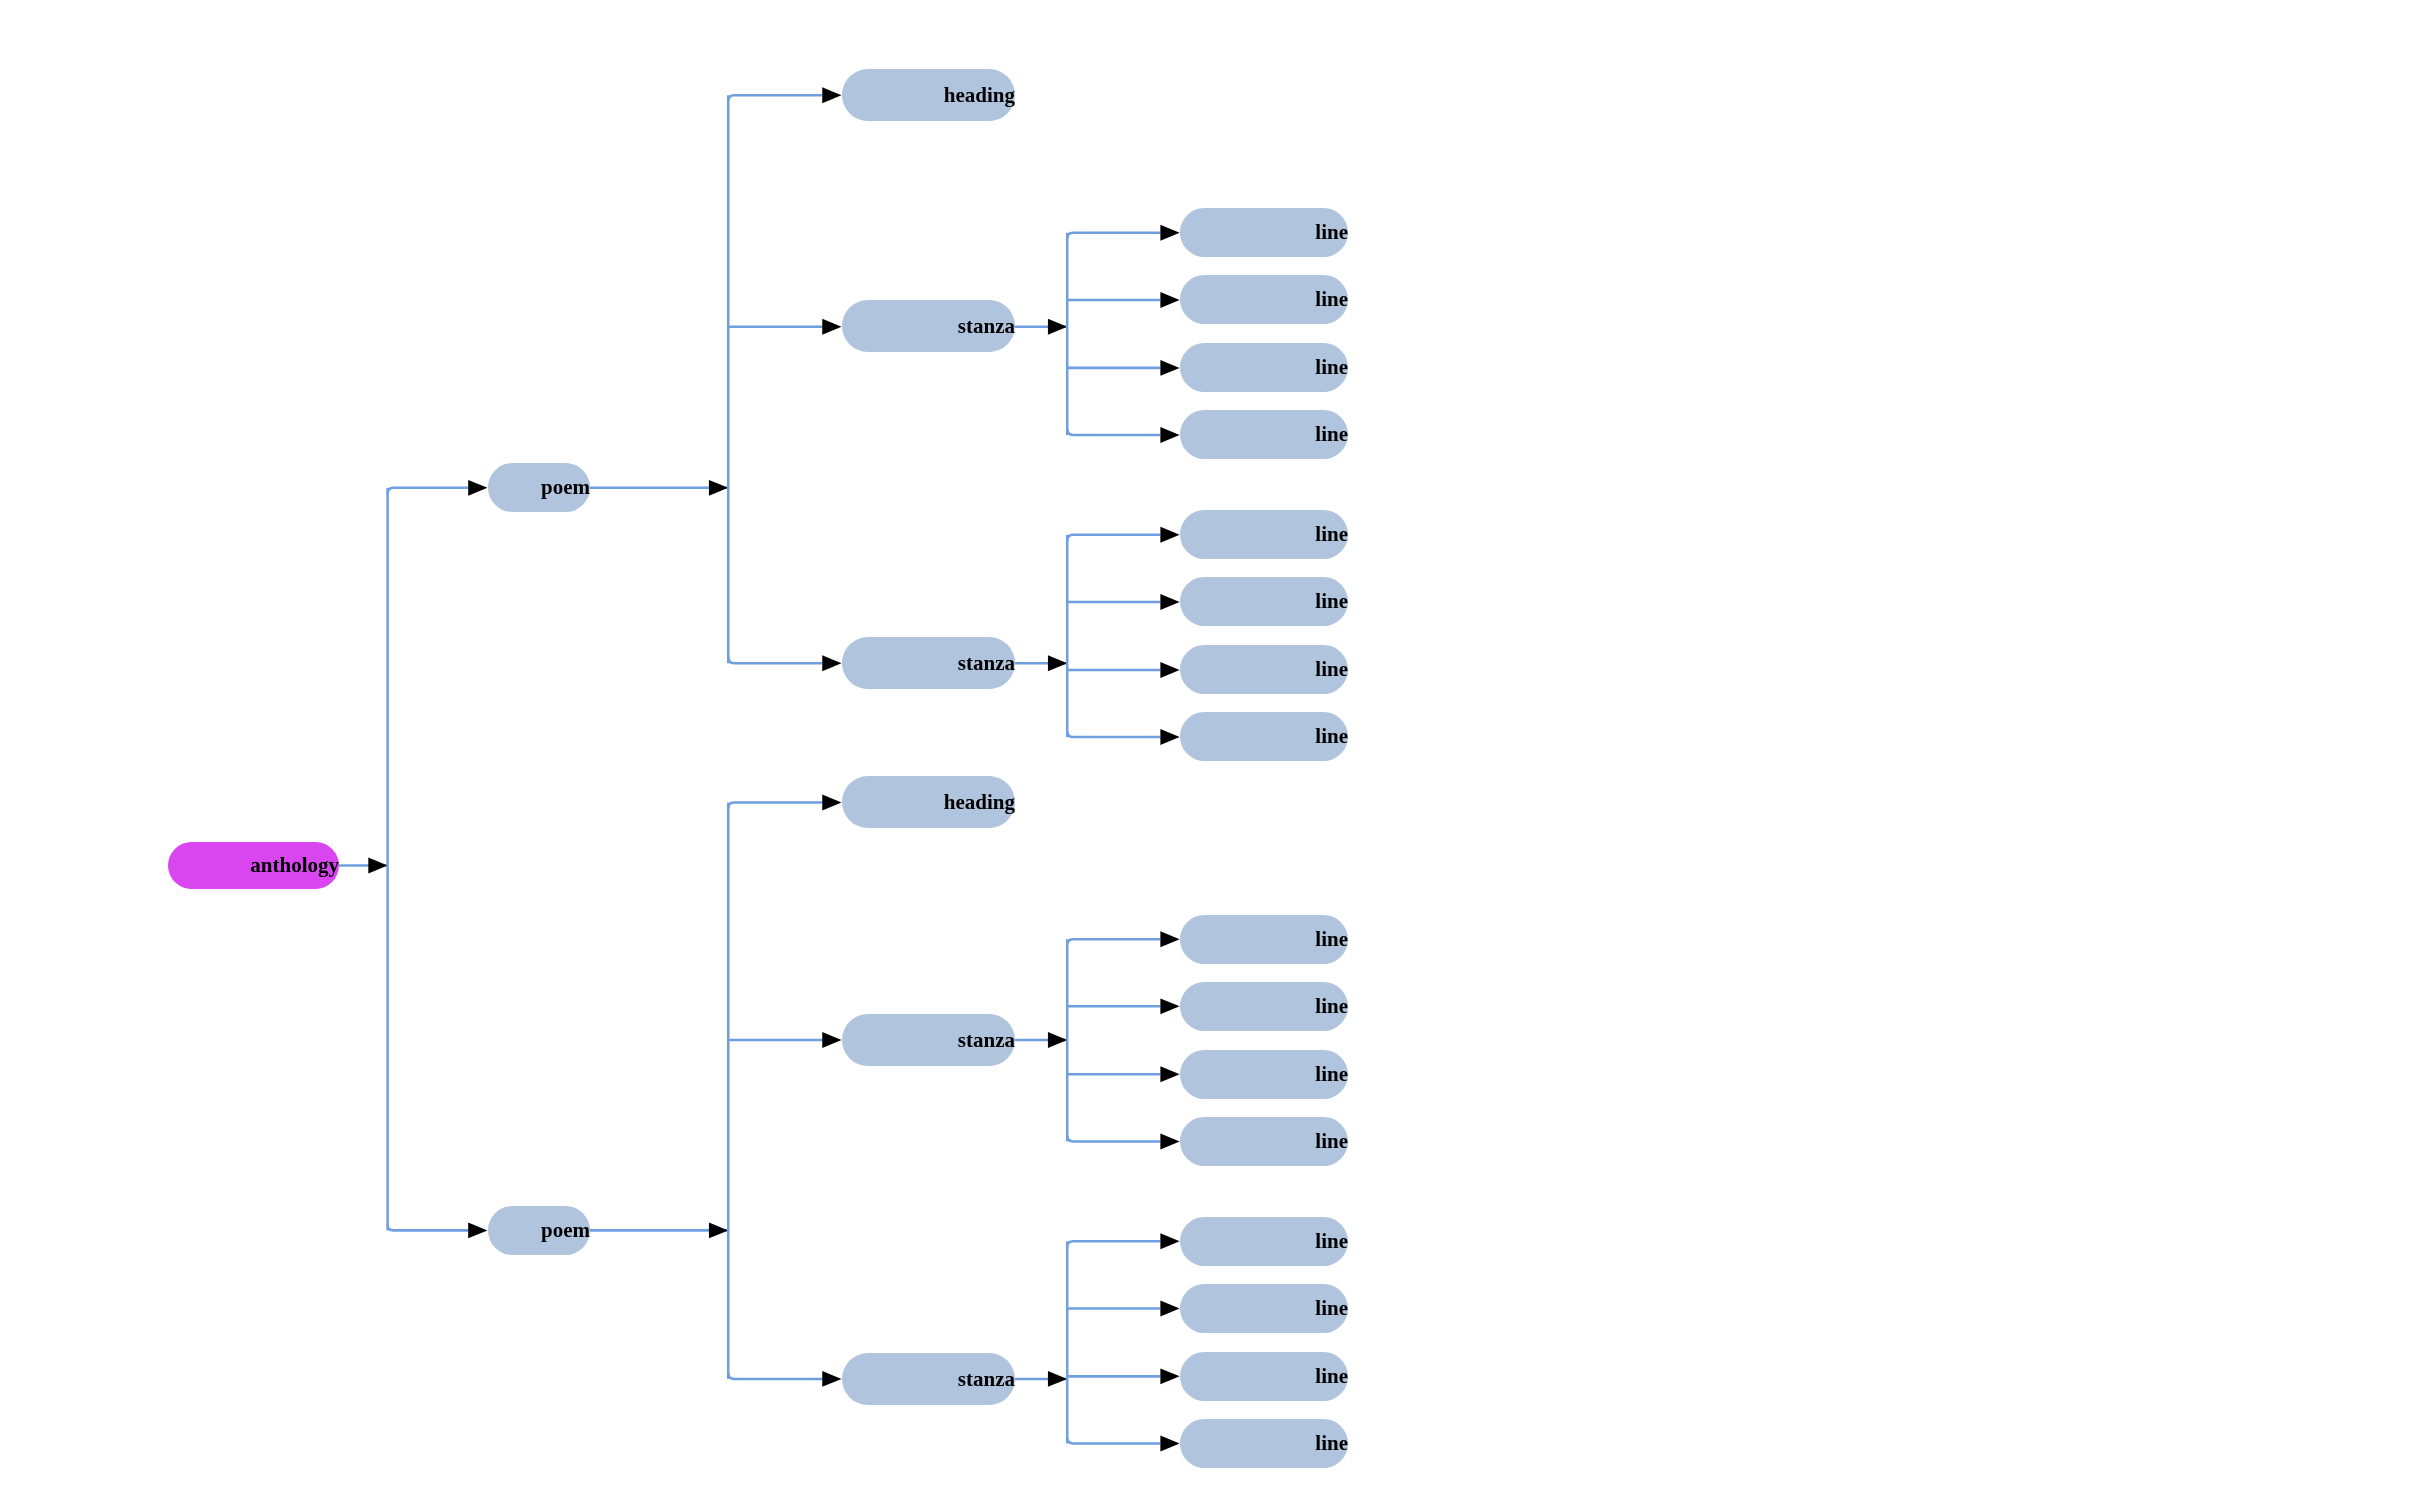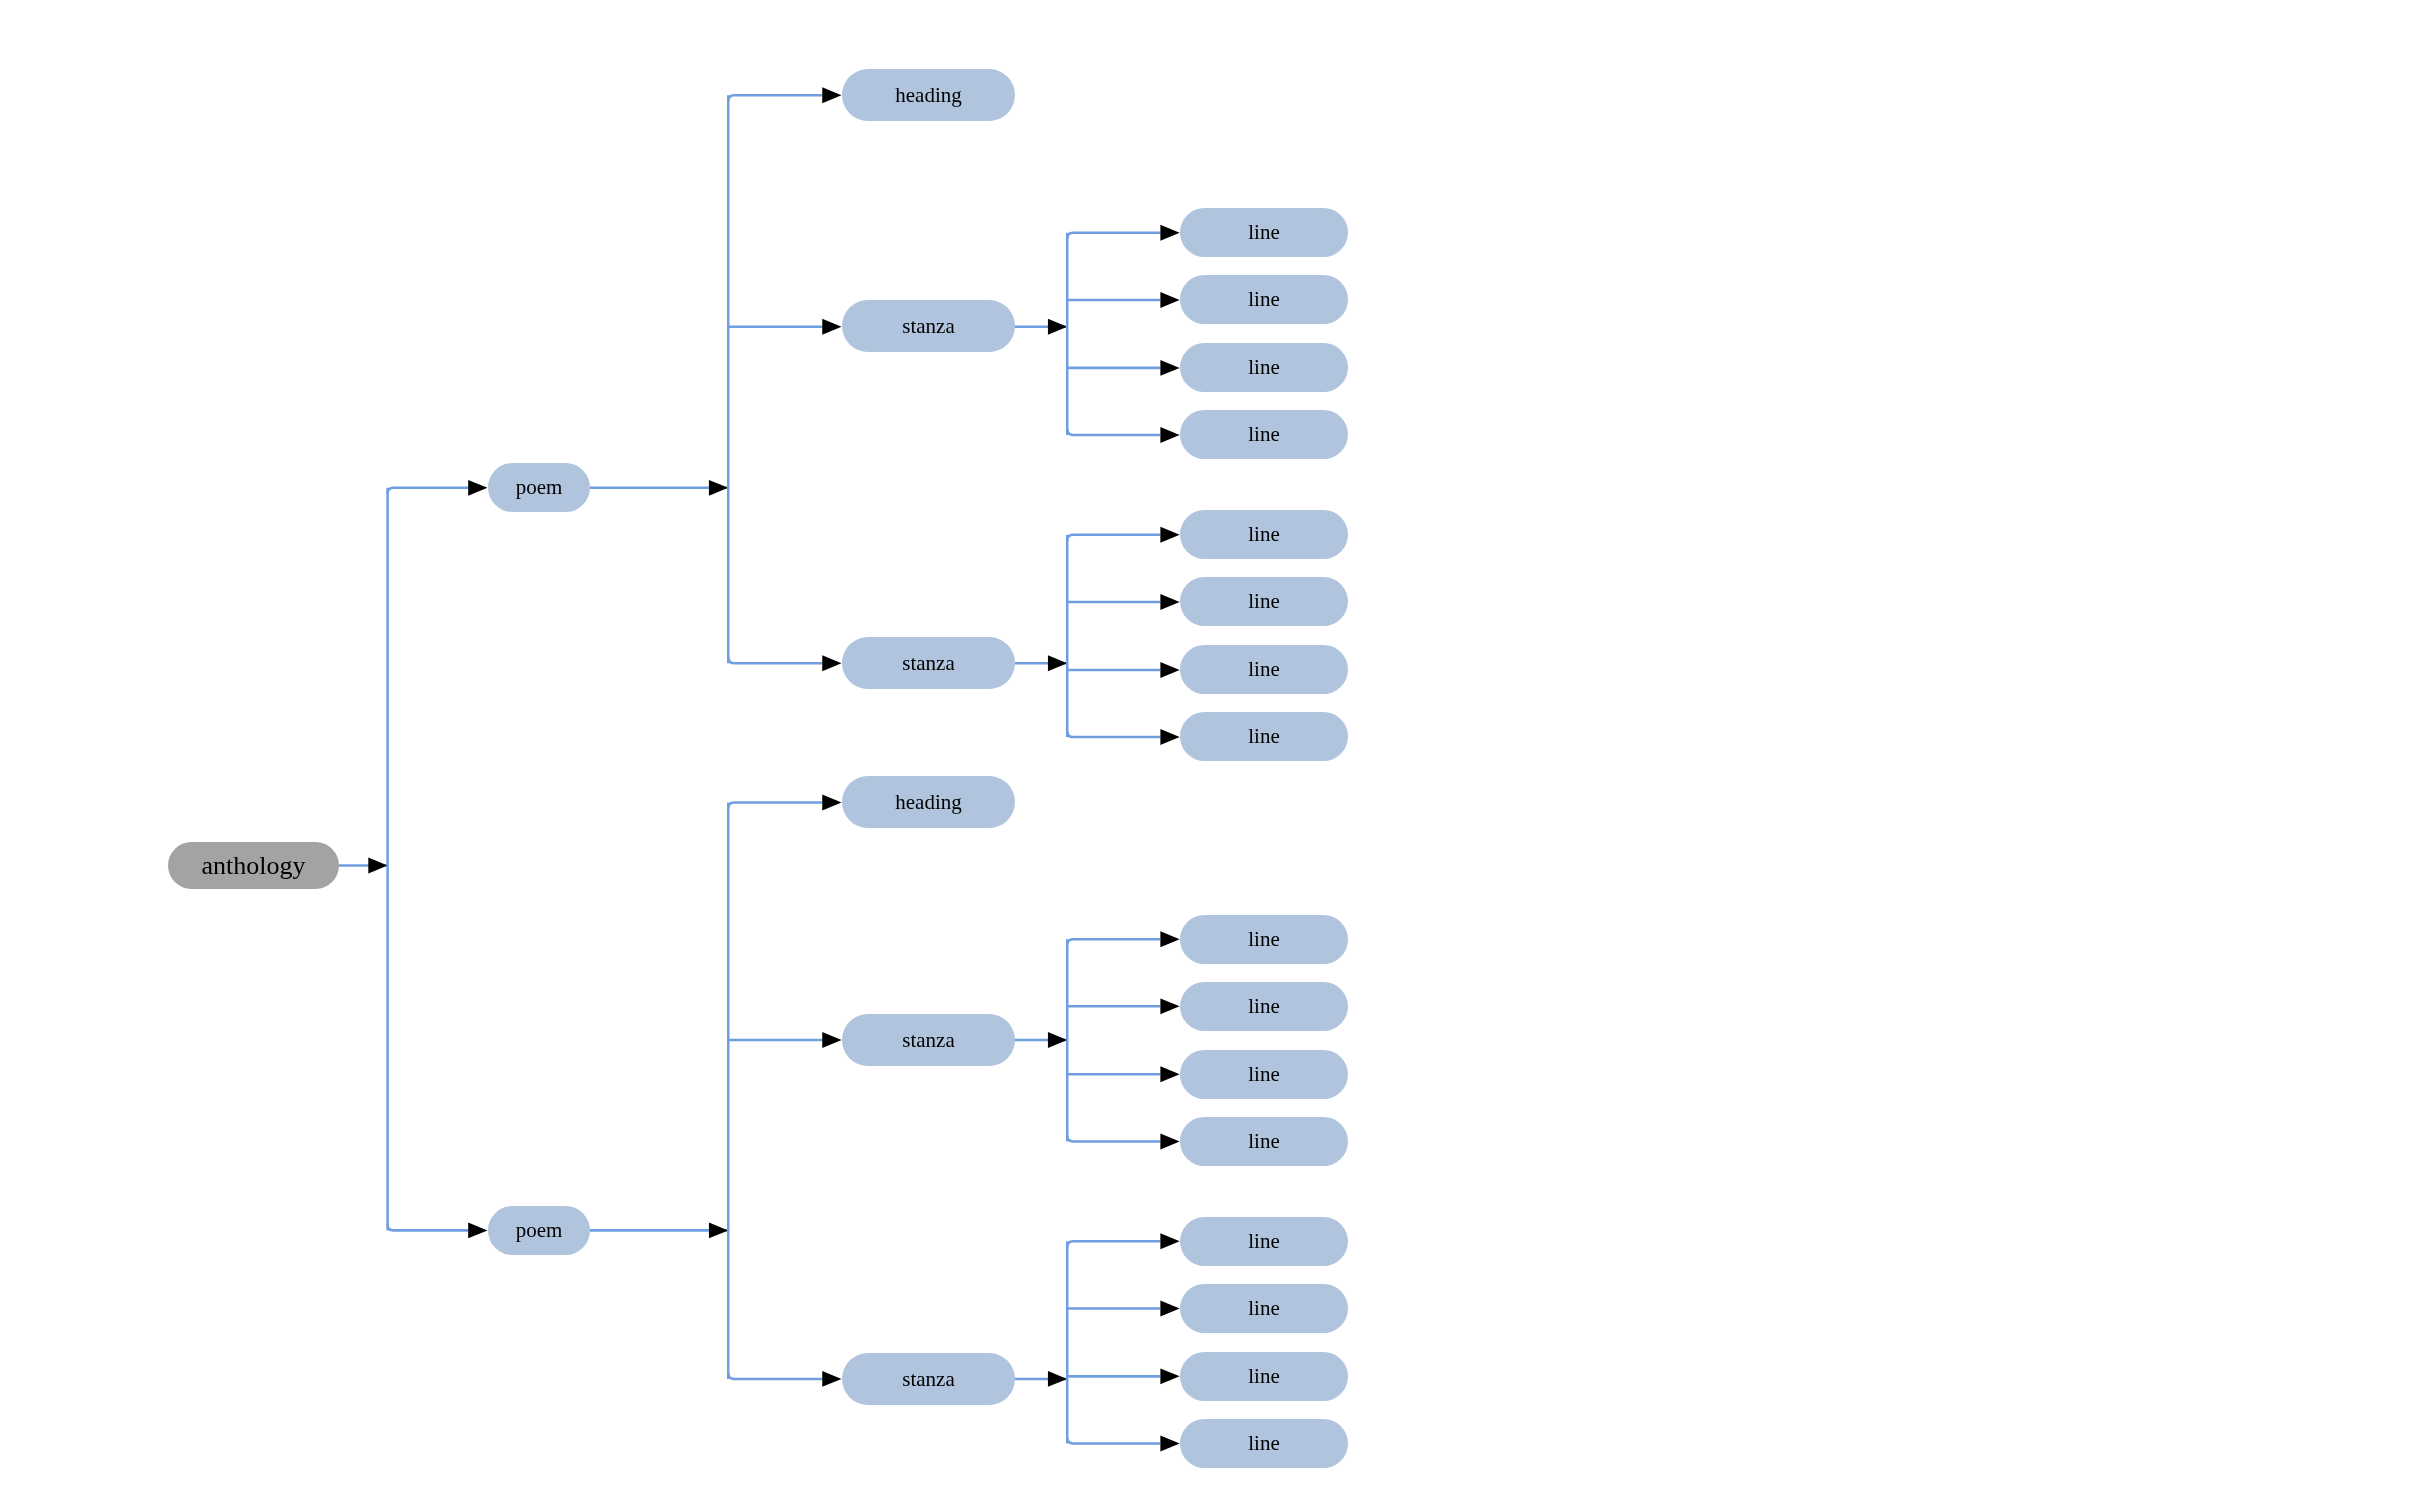--- a/index.html
+++ b/index.html
@@ -24,25 +24,25 @@
     top: 0;
     width: 2413px;
     height: 1511px;
     pointer-events: none;
   }
   .node {
     position: absolute;
     box-sizing: border-box;
     display: flex;
     align-items: center;
-    justify-content: center;
+    justify-content: flex-end;
     background: #b0c4de;
     border-radius: 838px;
     color: #000000;
-    font-weight: normal;
+    font-weight: bold;
     font-family: "Liberation Serif", "DejaVu Serif", serif;
     line-height: 1;
     white-space: nowrap;
     user-select: none;
   }
   .node-label {
     display: block;
   }
 </style>
 </head>
@@ -114,21 +114,21 @@
       <path d="M 1272 1486 L 1272 1486 Q 1272 1479 1279 1479 L 1383 1479" fill="none" stroke="#6f9fe0" stroke-width="3" stroke-linecap="butt"></path>
       <polygon points="1406,1479 1383,1469.5 1383,1488.5" fill="#000000"></polygon>
       <path d="M 1272 1559 L 1383 1559" fill="none" stroke="#6f9fe0" stroke-width="3" stroke-linecap="butt"></path>
       <polygon points="1406,1559 1383,1549.5 1383,1568.5" fill="#000000"></polygon>
       <path d="M 1272 1640 L 1383 1640" fill="none" stroke="#6f9fe0" stroke-width="3" stroke-linecap="butt"></path>
       <polygon points="1406,1640 1383,1630.5 1383,1649.5" fill="#000000"></polygon>
       <path d="M 1272 1713 Q 1272 1720 1279 1720 L 1383 1720" fill="none" stroke="#6f9fe0" stroke-width="3" stroke-linecap="butt"></path>
       <polygon points="1406,1720 1383,1710.5 1383,1729.5" fill="#000000"></polygon>
     </svg>
   <div id="node-layer">
-      <div class="node" style="left: 168px; top: 842px; width: 171px; height: 47px; font-size: 26px; background: #a3a3a3; color: rgb(0, 0, 0);">
+      <div class="node" style="left: 168px; top: 842px; width: 171px; height: 47px; font-size: 21px; background: #d946ef; color: rgb(0, 0, 0);">
         <span class="node-label">anthology</span>
       </div>
       <div class="node" style="left: 488px; top: 463px; width: 102px; height: 49px; font-size: 21px; background: rgb(176, 196, 222); color: rgb(0, 0, 0);">
         <span class="node-label">poem</span>
       </div>
       <div class="node" style="left: 488px; top: 1206px; width: 102px; height: 49px; font-size: 21px; background: rgb(176, 196, 222); color: rgb(0, 0, 0);">
         <span class="node-label">poem</span>
       </div>
       <div class="node" style="left: 842px; top: 69px; width: 173px; height: 52px; font-size: 21px; background: rgb(176, 196, 222); color: rgb(0, 0, 0);">
         <span class="node-label">heading</span>

